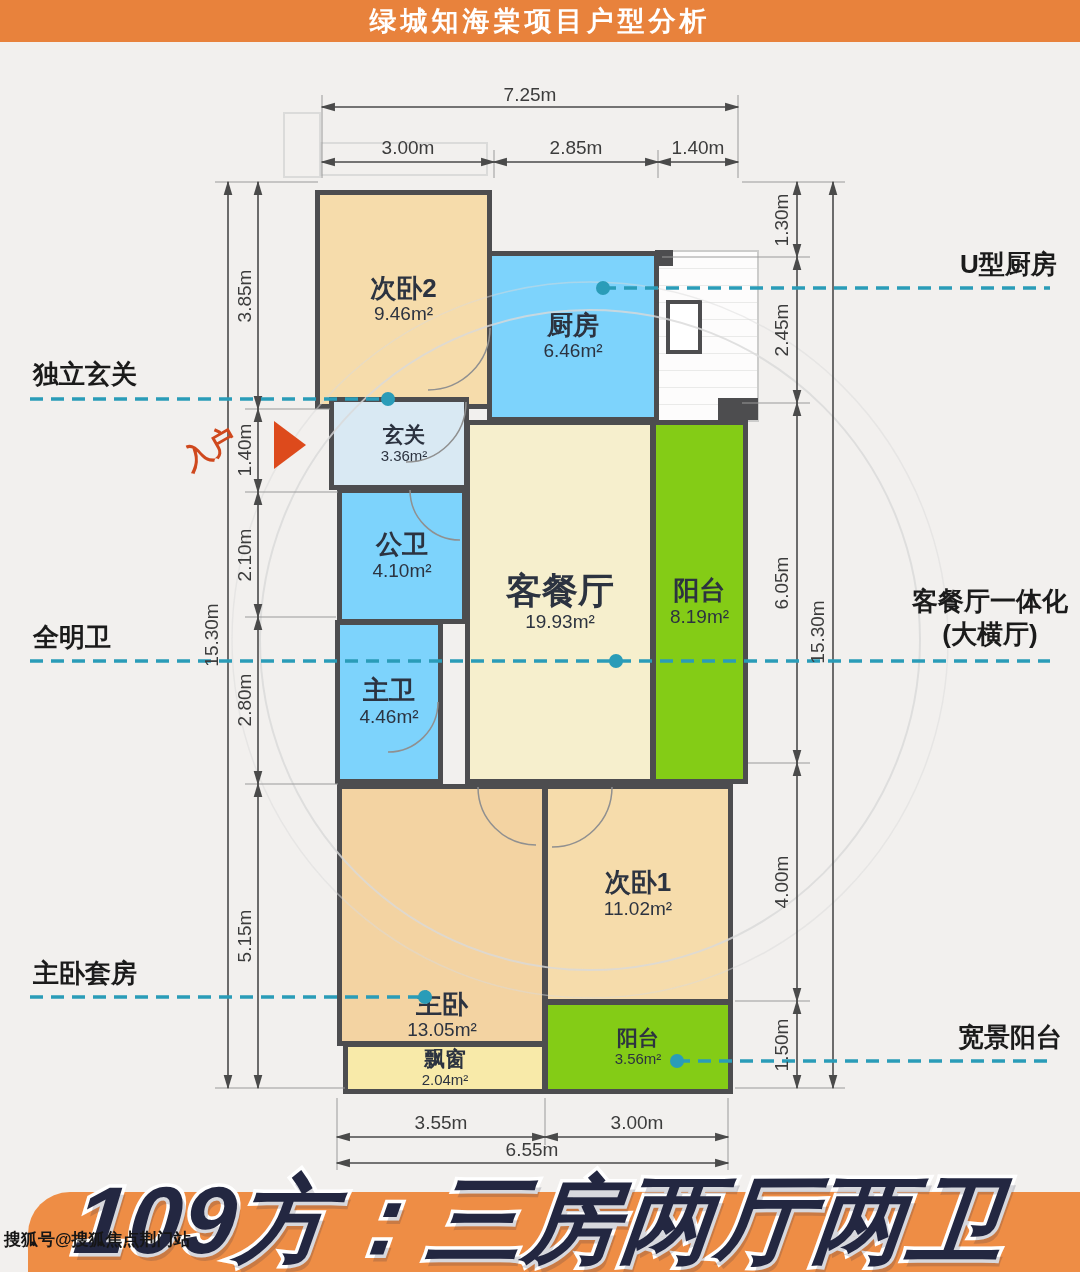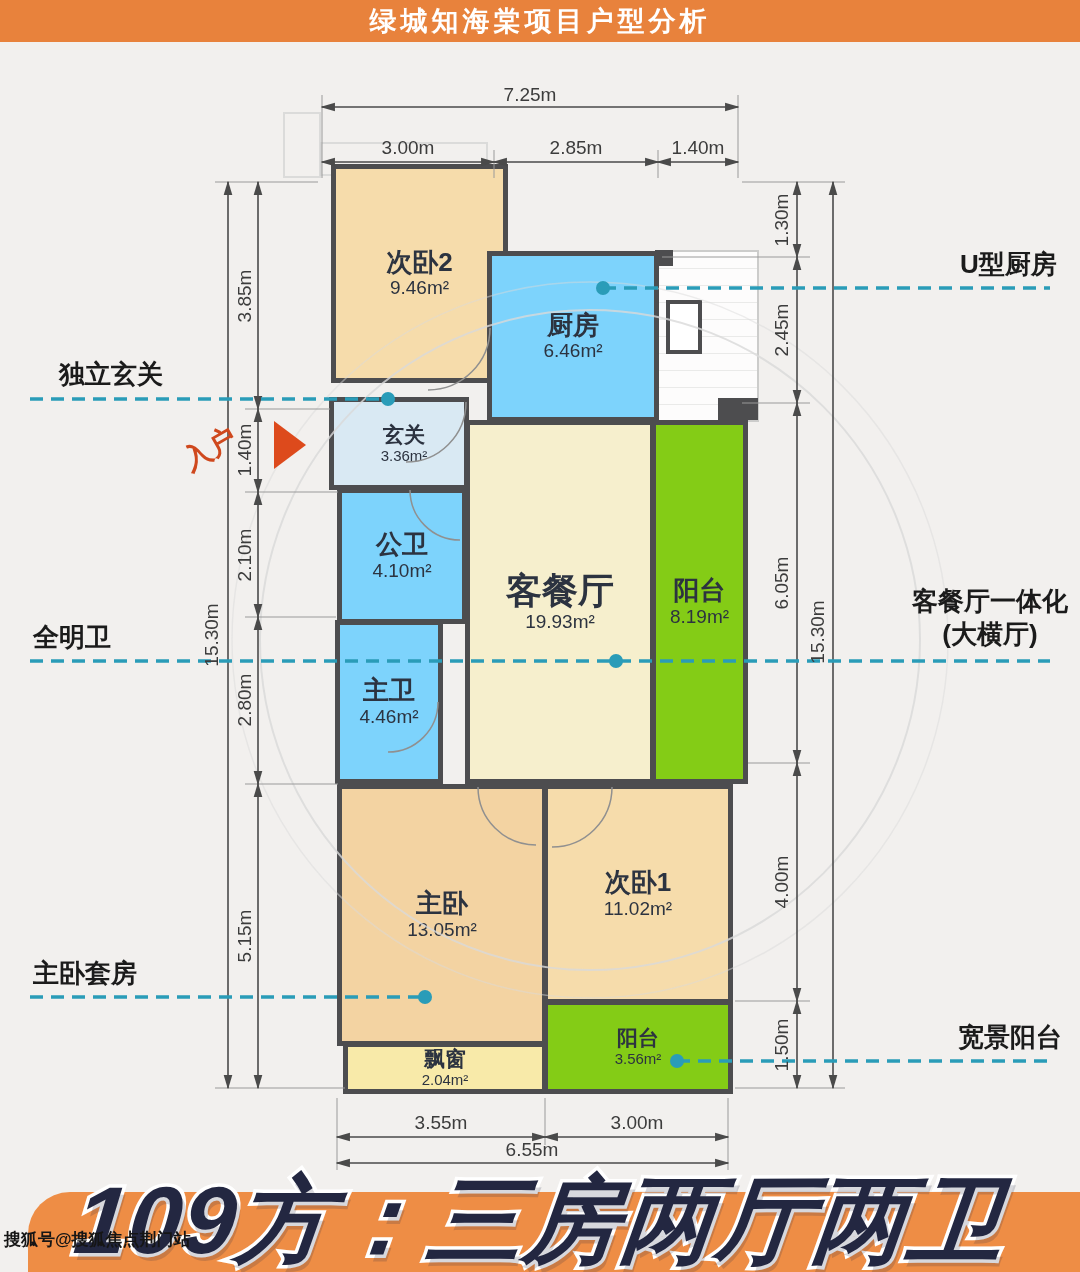--- a/index.html
+++ b/index.html
@@ -55,21 +55,21 @@
     <span>绿城知海棠项目户型分析</span>
   </div>
 
   <div class="ctx" style="left:283px;top:112px;width:38px;height:66px;"></div>
   <div class="ctx" style="left:320px;top:142px;width:168px;height:34px;"></div>
   <div class="stairs"></div>
   <div class="akbox"></div>
   <div class="pier" style="left:718px;top:398px;width:40px;height:22px;"></div>
   <div class="pier" style="left:655px;top:250px;width:18px;height:16px;"></div>
 
-  <div class="room c-bed" style="left:315px;top:164px;width:177px;height:219px;margin-left:16px;">
+  <div class="room c-bed" style="left:315px;top:190px;width:177px;height:219px;">
     <div class="rlabel">
       <span class="rname">次卧2</span>
       <span class="rarea">9.46m²</span>
     </div>
   </div>
   <div class="room c-blue" style="left:487px;top:251px;width:172px;height:171px;">
     <div class="rlabel">
       <span class="rname">厨房</span>
       <span class="rarea">6.46m²</span>
     </div>
@@ -103,21 +103,21 @@
       <span class="rname">主卫</span>
       <span class="rarea">4.46m²</span>
     </div>
   </div>
   <div class="room c-lblue" style="left:467px;top:784px;width:80px;height:64px;">
     <div class="rlabel sm">
       <span class="rname">走道</span>
       <span class="rarea">1.44m²</span>
     </div>
   </div>
-  <div class="room c-bed2" style="left:337px;top:784px;width:210px;height:262px;">
+  <div class="room c-bed2" style="left:337px;top:784px;width:210px;height:262px;align-items:flex-end;">
     <div class="rlabel">
       <span class="rname">主卧</span>
       <span class="rarea">13.05m²</span>
     </div>
   </div>
   <div class="room c-bed" style="left:543px;top:784px;width:190px;height:220px;">
     <div class="rlabel">
       <span class="rname">次卧1</span>
       <span class="rarea">11.02m²</span>
     </div>
@@ -232,21 +232,21 @@
   <span class="dim vdim" style="left:782px;top:330px;">2.45m</span>
   <span class="dim vdim" style="left:782px;top:583px;">6.05m</span>
   <span class="dim vdim" style="left:818px;top:632px;">15.30m</span>
   <span class="dim vdim" style="left:782px;top:882px;">4.00m</span>
   <span class="dim vdim" style="left:782px;top:1045px;">1.50m</span>
 
   <span class="dim hdim" style="left:441px;top:1112px;">3.55m</span>
   <span class="dim hdim" style="left:637px;top:1112px;">3.00m</span>
   <span class="dim hdim" style="left:532px;top:1139px;">6.55m</span>
 
-  <span class="callout" style="left:33px;top:357px;margin-left:26px;">独立玄关</span>
+  <span class="callout" style="left:33px;top:357px;">独立玄关</span>
   <span class="callout" style="left:33px;top:620px;">全明卫</span>
   <span class="callout" style="left:33px;top:956px;">主卧套房</span>
   <span class="callout" style="left:960px;top:247px;">U型厨房</span>
   <div class="callout-block">
     <div>客餐厅一体化</div>
     <div>(大横厅)</div>
   </div>
   <span class="callout" style="left:958px;top:1020px;">宽景阳台</span>
 
   <span class="entry-label">入户</span>

